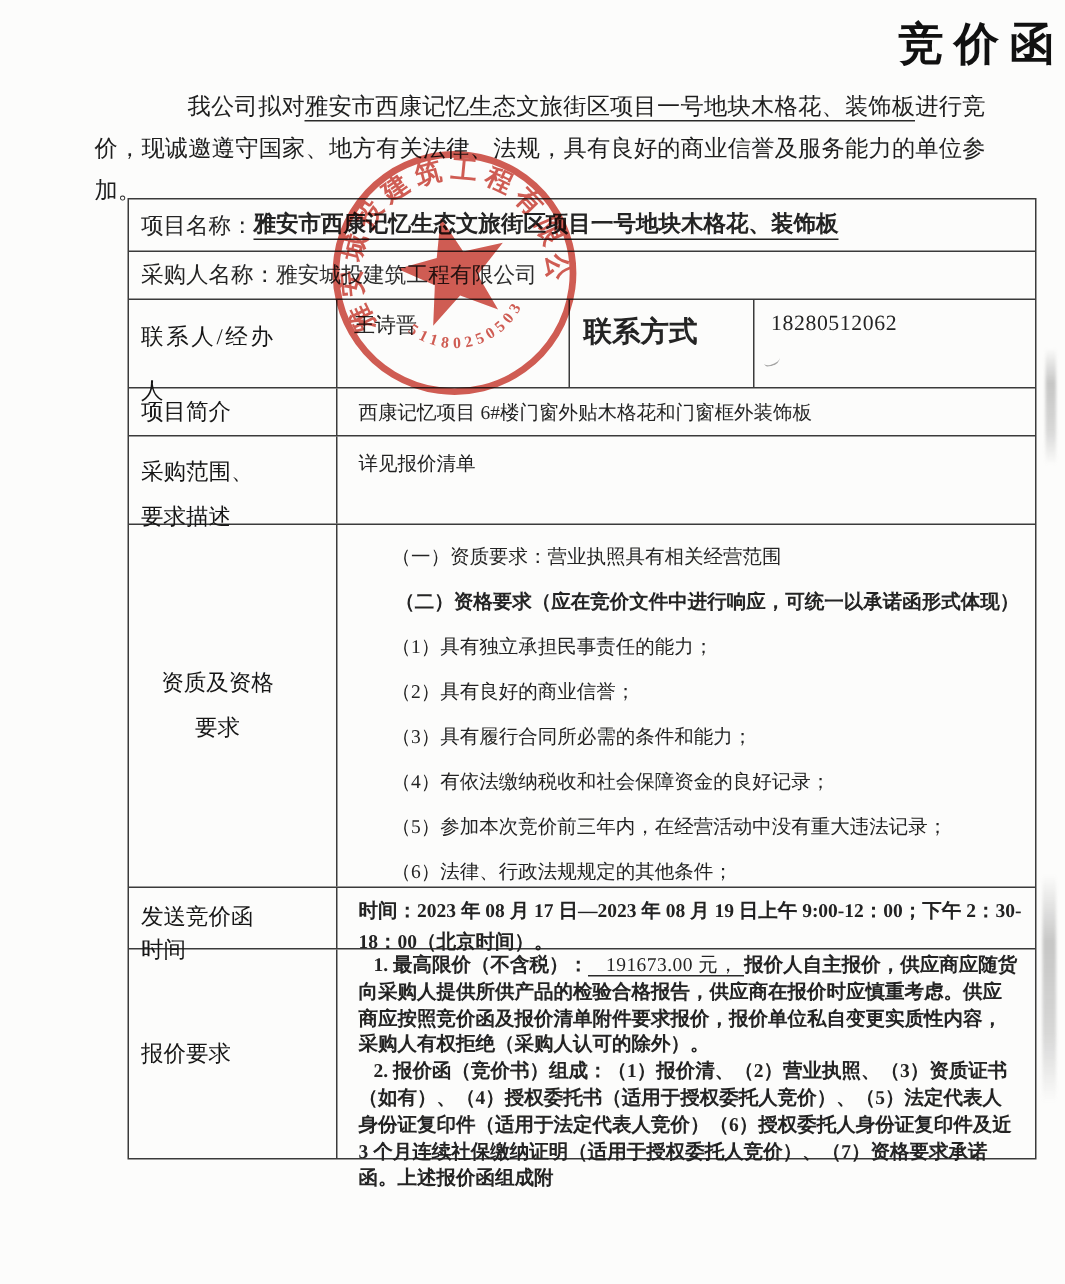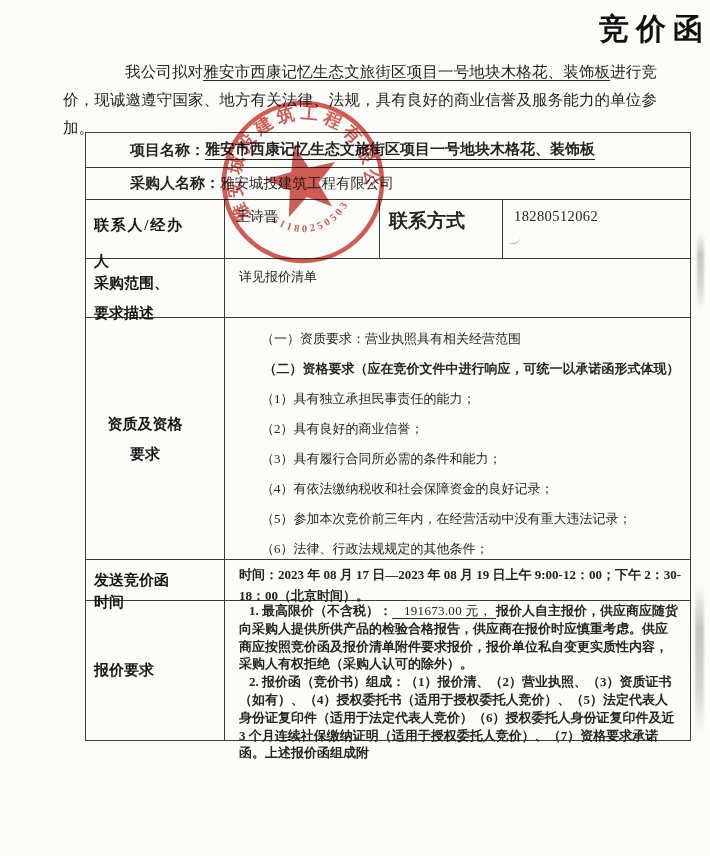--- a/index.html
+++ b/index.html
@@ -24,29 +24,29 @@
   .doc-table {
     position:absolute; left:85px; top:132px; width:606px;
     border:1.5px solid #3b3b3b; background:transparent;
     font-size:13px;
   }
   .trow { display:flex; border-top:1.4px solid #3b3b3b; }
   .trow:first-child { border-top:none; }
   .cell { min-height:100%; }
   .cell + .cell { border-left:1.4px solid #3b3b3b;margin-left:28px; }
   .label-cell {
-    width:110px; flex:0 0 110px; font-weight:700; font-size:15px;
+    width:110px; flex:0 0 110px; font-weight:400; font-size:15px;
     color:#161616; padding-left:8px; display:flex;
   }
   .value-cell { flex:1 1 auto; }
   .full-cell { flex:1 1 auto; padding:0 8px; display:flex; align-items:center; }
   .r1 { height:34px; } .r2 { height:32px; } .r3 { height:59px; }
   .r4 { height:32px; } .r5 { height:59px; } .r6 { height:75px; }
   .r7 { height:242px; } .r8 { height:41px; } .r9 { height:140px; }
-  .lbl-inline { font-weight:700; font-size:15px; white-space:nowrap;margin-left:36px; }
+  .lbl-inline { font-weight:400; font-size:15px; white-space:nowrap; }
   .row1-val { font-weight:700; font-size:15px; border-bottom:1.3px solid #222; }
   .row2-val { font-size:14.5px; font-weight:400; color:#2c2c2c; }
   .contact-name-cell { flex:0 0 127px; width:127px; padding:8px 0 0 11px; font-size:14px; }
   .contact-label-cell { flex:0 0 95px; width:95px; padding:8px 0 0 9px;
                         font-weight:700; font-size:19px; }
   .phone-cell { flex:1 1 auto; padding:8px 0 0 11px; font-size:14.5px; letter-spacing:.4px; }
   .lab-block { display:block; }
   .lab-w80 { width:82px; }
   .v-top { align-items:flex-start; padding-top:4px; }
   .v-center { align-items:center; }
@@ -117,20 +117,28 @@
       <span>王诗晋</span>
     </div>
     <div class="cell contact-label-cell">
       <span>联系方式</span>
     </div>
     <div class="cell phone-cell">
       <span>18280512062</span>
     </div>
   </div>
 
+  <div class="trow r4">
+    <div class="cell label-cell v-center">
+      <span>项目简介</span>
+    </div>
+    <div class="cell value-cell brief-content">
+      <span>西康记忆项目 6#楼门窗外贴木格花和门窗框外装饰板</span>
+    </div>
+  </div>
 
   <div class="trow r5">
     <div class="cell label-cell v-top">
       <span class="lab-block lab-w80 scope-lab">采购范围、要求描述</span>
     </div>
     <div class="cell value-cell content scope-content">
       <span>详见报价清单</span>
     </div>
   </div>
 

